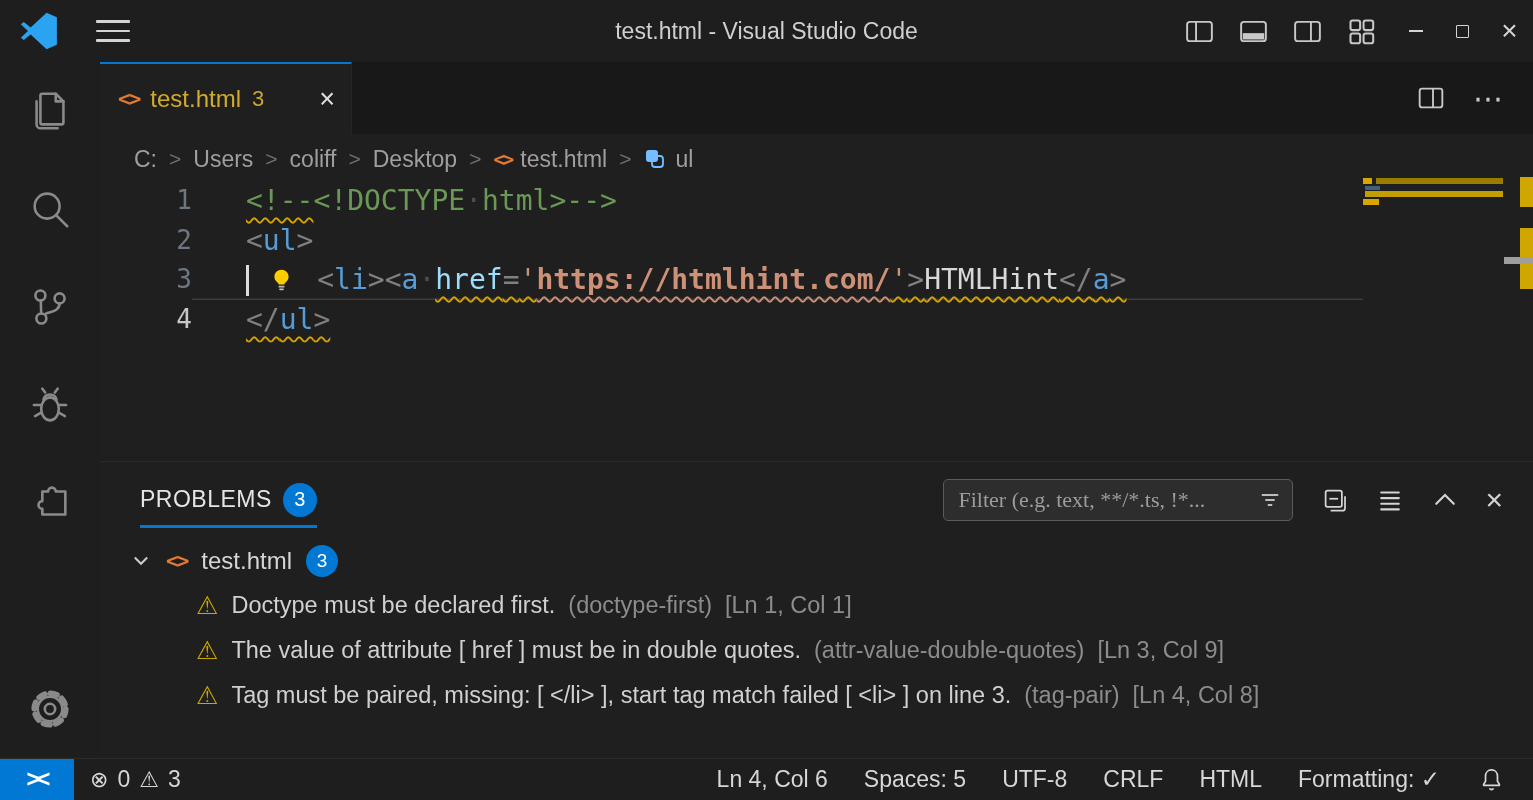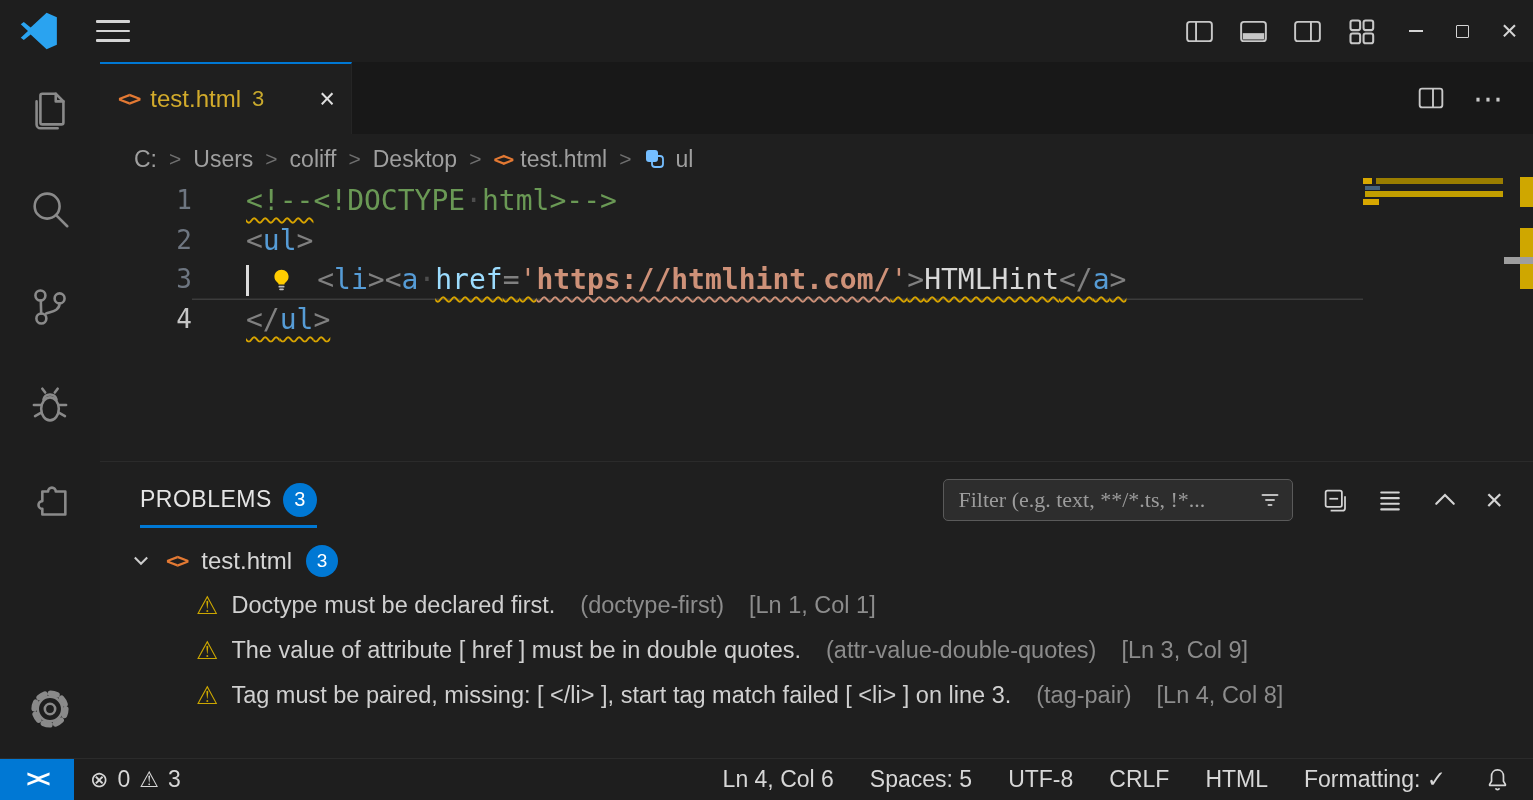--- a/index.html
+++ b/index.html
@@ -75,43 +75,44 @@
   .panel-close { font-size:30px; color:#d4d4d4; cursor:pointer; line-height:1; }
 
   .tree { padding-top:1px; font-size:24px; }
   .file-row { height:45px; display:flex; align-items:center; padding-left:30px; gap:14px; cursor:pointer; }
   .file-name { color:#d6d6d6; }
   .file-path { color:#8c8c8c; font-size:23px; margin-left:2px; margin-right:8px; }
   .file-row .badge { min-width:32px; height:32px; font-size:19px; }
   .problem-row { height:45px; display:flex; align-items:center; padding-left:96px; gap:13px; cursor:pointer; white-space:nowrap; overflow:hidden; font-size:23.5px; }
   .warn-glyph { color:#cca700; font-size:25px; flex:none; }
   .p-msg { color:#d0d0d0; }
-  .p-rule, .p-loc { color:#8c8c8c;margin-left:12px; }
+  .p-rule, .p-loc { color:#8c8c8c; }
 
   
   .statusbar { position:absolute; left:0; right:0; bottom:0; height:42px; background:#1e1e1e; border-top:1px solid #2b2b2b; display:flex; align-items:center; font-size:23px; color:#d7d7d7; }
   .remote { width:74px; height:100%; background:#0078d4; color:#ffffff; font-weight:bold; font-size:23px; letter-spacing:-3px; display:flex; align-items:center; justify-content:center; cursor:pointer; }
   .sb-problems { display:flex; align-items:center; gap:9px; padding-left:16px; cursor:pointer; }
   .sb-glyph { font-size:22px; }
-  .sb-right { margin-left:auto; display:flex; align-items:center; gap:36px; padding-right:22px; }
+  .sb-right { margin-left:auto; display:flex; align-items:center; gap:36px; padding-right:28px; }
   .sb-item { cursor:pointer; white-space:nowrap; }
   .bell { cursor:pointer; margin-left:2px; }
 </style>
 </head>
 <body>
 
 <div class="titlebar">
   <svg class="vscode-logo" viewBox="0 0 100 100">
     <polygon fill="#2aa3f0" points="70,2 97,14 97,86 70,98 28,59 10,74 2,68 21,50 2,32 10,26 28,41"></polygon>
   </svg>
   <div class="menu-icon">
       <div></div>
       <div></div>
       <div></div>
     </div>
+  <div class="win-title">test.html - Visual Studio Code</div>
   <div class="tb-right">
     <div class="layout-icons">
       <svg width="33" height="33" viewBox="0 0 24 24" stroke="#c8c8c8" fill="none" stroke-width="1.4">
           <rect x="3" y="5" width="18" height="14" rx="2"></rect>
           <line x1="9.5" y1="5" x2="9.5" y2="19"></line>
         </svg>
       <svg width="33" height="33" viewBox="0 0 24 24" stroke="#c8c8c8" fill="none" stroke-width="1.4">
           <rect x="3" y="5" width="18" height="14" rx="2"></rect>
           <rect x="4.2" y="13.2" width="15.6" height="4.6" fill="#c8c8c8" stroke="none"></rect>
         </svg>

